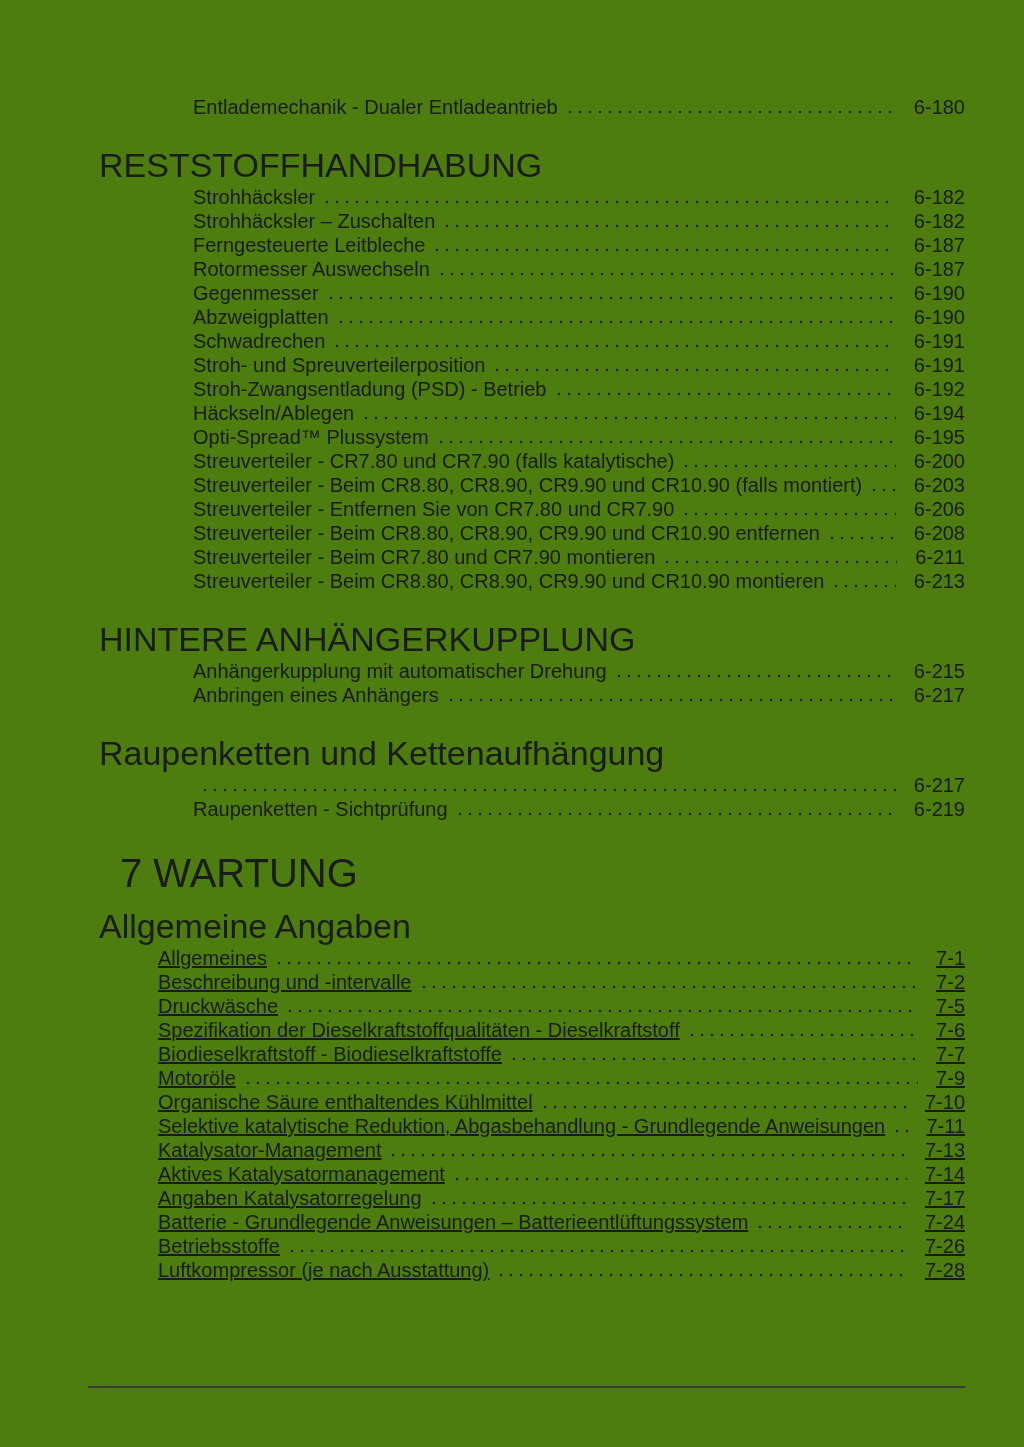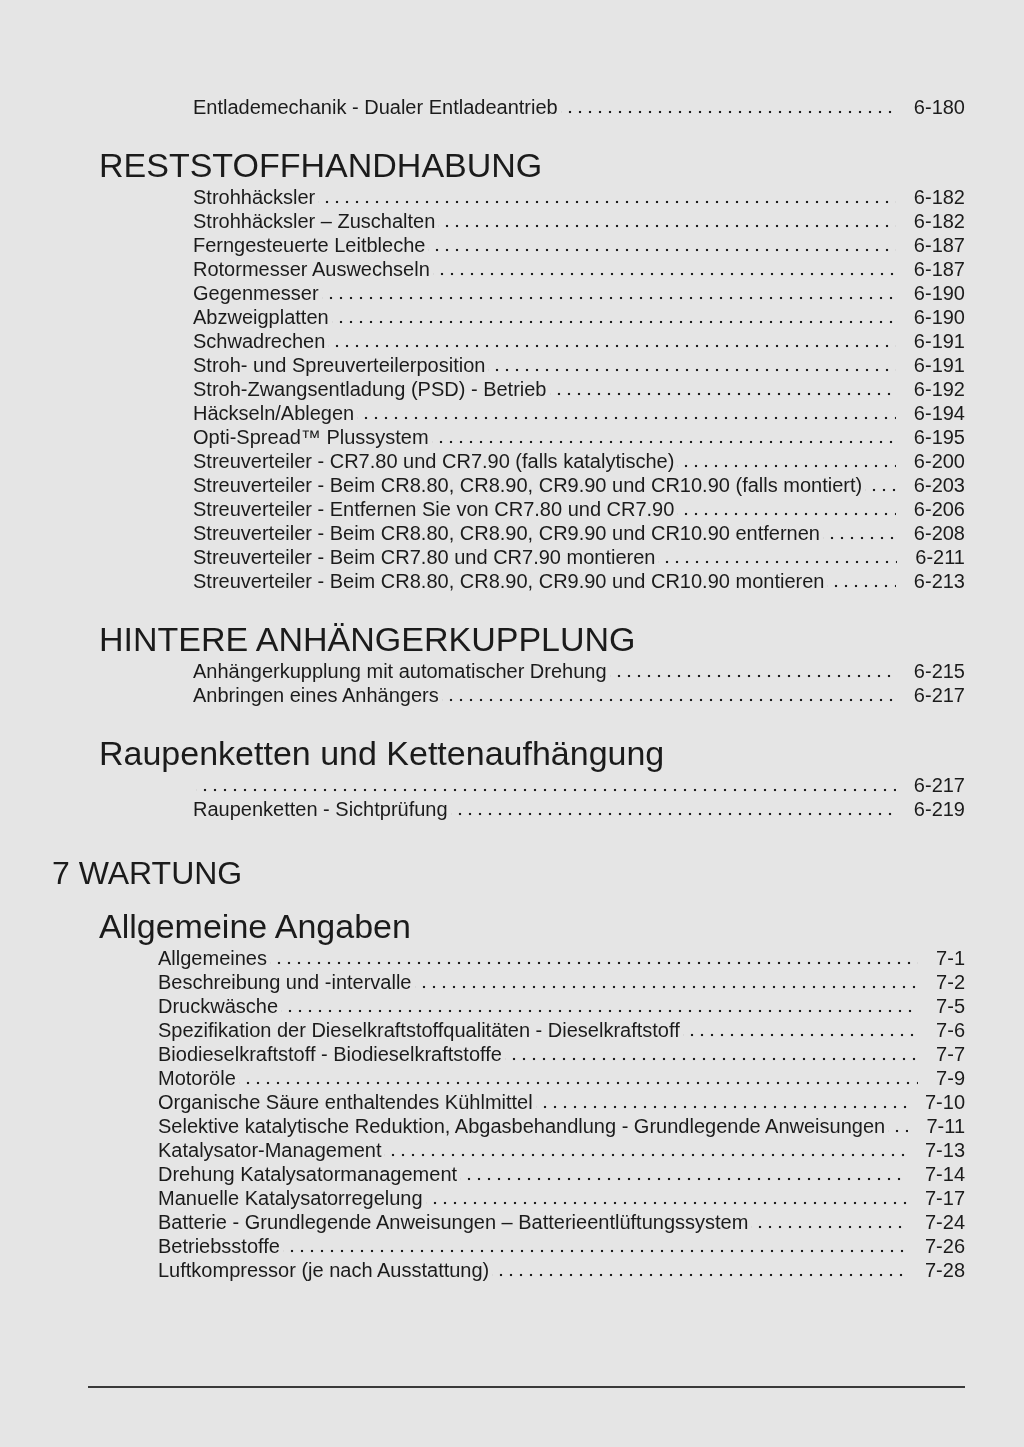--- a/index.html
+++ b/index.html
@@ -6,58 +6,58 @@
     margin: 0;
     padding: 0;
     background: #ffffff;
   }
   .toc-page {
     position: relative;
     width: 1024px;
     height: 1447px;
     box-sizing: border-box;
     padding-top: 93px;
-    background: #e5e5e5;
+    background: #4d7c0f;
     font-family: "Liberation Sans", "DejaVu Sans", sans-serif;
     color: #1b1b1b;
     overflow: hidden;
   }
   .section-heading {
     font-size: 34px;
     line-height: 36px;
     font-weight: 400;
     padding-left: 99px;
     margin: 28px 0 2px 0;
     white-space: nowrap;
   }
   .chapter-heading {
-    font-size: 32px;
+    font-size: 40px;
     line-height: 36px;
     font-weight: 400;
-    padding-left: 52px;
+    padding-left: 120px;
     margin: 34px 0 0 0;
     white-space: nowrap;
   }
   .chapter-heading + .section-heading {
     margin-top: 17px;
   }
   .toc-items {
     margin: 2px 0 0 0;
   }
   .toc-row {
     display: flex;
     align-items: stretch;
     height: 24px;
     line-height: 24px;
     font-size: 20px;
     padding-right: 59px;
     white-space: nowrap;
   }
   .indent-deep .toc-row { padding-left: 193px; }
-  .indent-shallow .toc-row { padding-left: 158px; }
+  .indent-shallow .toc-row { padding-left: 158px; text-decoration: underline; }
   .entry-title {
     flex: 0 0 auto;
     white-space: nowrap;
   }
   .dot-leader {
     flex: 1 1 auto;
     min-width: 8px;
     margin-left: 3px;
     background-image: radial-gradient(circle, #1e1e1e 1.25px, rgba(0,0,0,0) 1.6px);
     background-size: 10px 10px;
@@ -243,26 +243,26 @@
     <span class="entry-title">Selektive katalytische Reduktion, Abgasbehandlung - Grundlegende Anweisungen</span>
     <span class="dot-leader"></span>
     <span class="entry-page">7-11</span>
   </div>
         <div class="toc-row">
     <span class="entry-title">Katalysator-Management</span>
     <span class="dot-leader"></span>
     <span class="entry-page">7-13</span>
   </div>
         <div class="toc-row">
-    <span class="entry-title">Drehung Katalysatormanagement</span>
+    <span class="entry-title">Aktives Katalysatormanagement</span>
     <span class="dot-leader"></span>
     <span class="entry-page">7-14</span>
   </div>
         <div class="toc-row">
-    <span class="entry-title">Manuelle Katalysatorregelung</span>
+    <span class="entry-title">Angaben Katalysatorregelung</span>
     <span class="dot-leader"></span>
     <span class="entry-page">7-17</span>
   </div>
         <div class="toc-row">
     <span class="entry-title">Batterie - Grundlegende Anweisungen – Batterieentlüftungssystem</span>
     <span class="dot-leader"></span>
     <span class="entry-page">7-24</span>
   </div>
         <div class="toc-row">
     <span class="entry-title">Betriebsstoffe</span>

